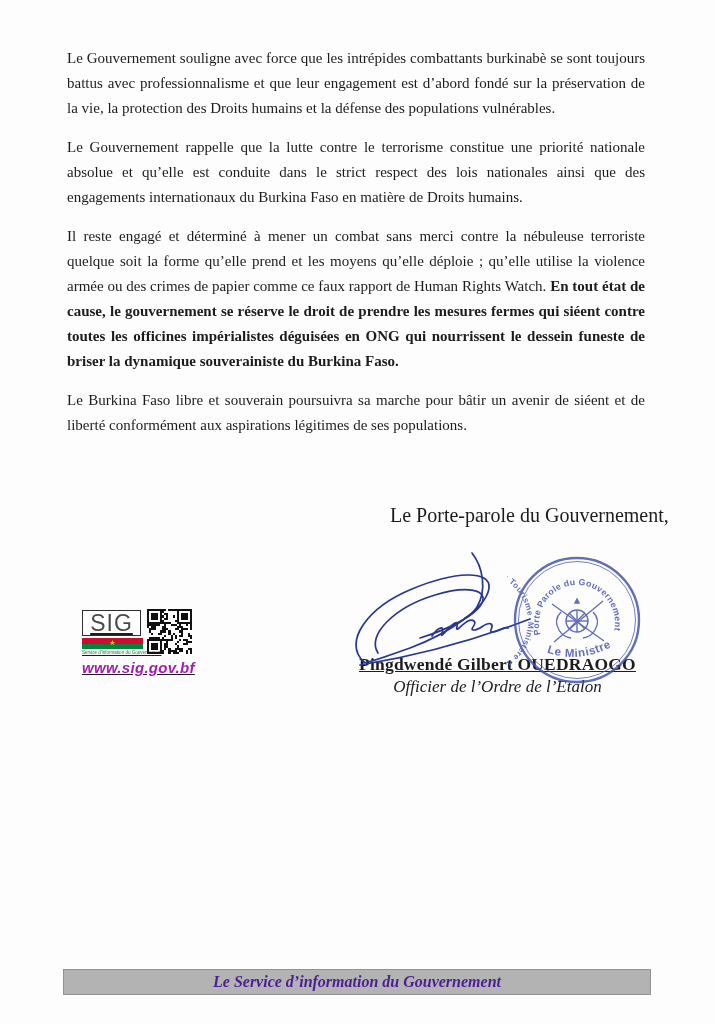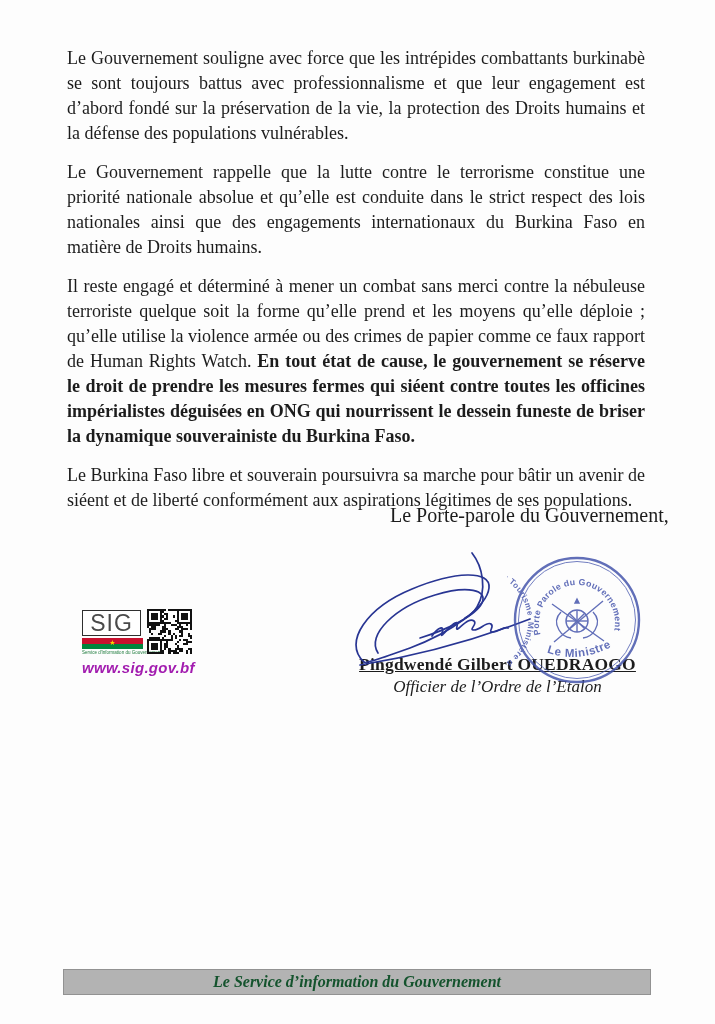--- a/index.html
+++ b/index.html
@@ -2,48 +2,48 @@
 <html><head>
 <meta charset="utf-8">
 <style>
   html,body{margin:0;padding:0;background:#e8e8e8;}
   .page{
     width:715px;height:1024px;position:relative;background:#fdfdfd;
     font-family:"Liberation Serif", serif;color:#1c1c1c;overflow:hidden;
     margin:0 auto;box-shadow:0 0 4px rgba(0,0,0,.2);
   }
   .content{position:absolute;left:67px;top:46px;width:582px;}
-  .para{margin:0 4px 14px 0;font-size:18px;line-height:25px;text-align:justify;}
+  .para{margin:0 4px 14px 0;font-size:15px;line-height:25px;text-align:justify;}
   .para strong{font-weight:bold;}
   .role-line{position:absolute;left:390px;top:504px;font-size:20px;}
   .signature{position:absolute;left:350px;top:545px;width:200px;height:130px;z-index:2;}
   .stamp{position:absolute;left:507px;top:550px;width:140px;height:140px;opacity:.82;z-index:3;}
   .name{position:absolute;left:345px;top:654px;width:305px;text-align:center;
         font-weight:bold;font-size:17.5px;text-decoration:underline;z-index:1;letter-spacing:.2px;}
   .sig-title{position:absolute;left:345px;top:677px;width:305px;text-align:center;
         font-style:italic;font-size:17px;z-index:1;}
-  .logo{position:absolute;left:82px;top:608px;}
+  .logo{position:absolute;left:82px;top:608px;text-decoration:underline;}
   .logo-row{display:flex;align-items:flex-start;}
   .logo-left{width:62px;margin-right:3px;}
   .sig-box{width:57px;height:24px;border:1.6px solid #2f2f2f;display:flex;align-items:center;
         justify-content:center;font-family:"Liberation Sans",sans-serif;font-size:23px;
         color:#4a4a4a;letter-spacing:1px;margin-top:2px;background:#fff;}
   .flag{position:relative;width:61px;height:11px;margin-top:2px;}
   .flag-red{height:5.5px;background:#c8102e;}
   .flag-green{height:5.5px;background:#00843d;}
   .star{position:absolute;left:50%;top:50%;transform:translate(-50%,-52%);
         font-size:7px;color:#ffd100;line-height:1;}
   .tagline{font-size:4.5px;color:#1b7a3a;white-space:nowrap;
         font-family:"Liberation Sans",sans-serif;margin-top:1px;}
   .qr{width:45px;height:45px;margin-top:1px;}
   .website{margin-top:4px;font-family:"Liberation Sans",sans-serif;font-style:italic;
         font-weight:bold;font-size:15px;color:#a21caf;letter-spacing:.3px;}
   .footer{position:absolute;left:63px;top:969px;width:588px;height:26px;background:#b3b3b3;
         border:1px solid #929292;display:flex;align-items:center;justify-content:center;box-sizing:border-box;}
-  .footer span{font-weight:bold;font-style:italic;font-size:16px;color:#14532d;}
+  .footer span{font-weight:bold;font-style:italic;font-size:16px;color:#4c1d95;}
 </style>
 </head>
 <body>
 
 <div class="page">
 
   <div class="content">
     <p class="para">Le Gouvernement souligne avec force que les intrépides combattants burkinabè se sont toujours battus avec professionnalisme et que leur engagement est d’abord fondé sur la préservation de la vie, la protection des Droits humains et la défense des populations vulnérables.</p>
     <p class="para">Le Gouvernement rappelle que la lutte contre le terrorisme constitue une priorité nationale absolue et qu’elle est conduite dans le strict respect des lois nationales ainsi que des engagements internationaux du Burkina Faso en matière de Droits humains.</p>
     <p class="para"><span>Il reste engagé et déterminé à mener un combat sans merci contre la nébuleuse terroriste quelque soit la forme qu’elle prend et les moyens qu’elle déploie ; qu’elle utilise la violence armée ou des crimes de papier comme ce faux rapport de Human Rights Watch.</span> <strong>En tout état de cause, le gouvernement se réserve le droit de prendre les mesures fermes qui siéent contre toutes les officines impérialistes déguisées en ONG qui nourrissent le dessein funeste de briser la dynamique souverainiste du Burkina Faso.</strong></p>

